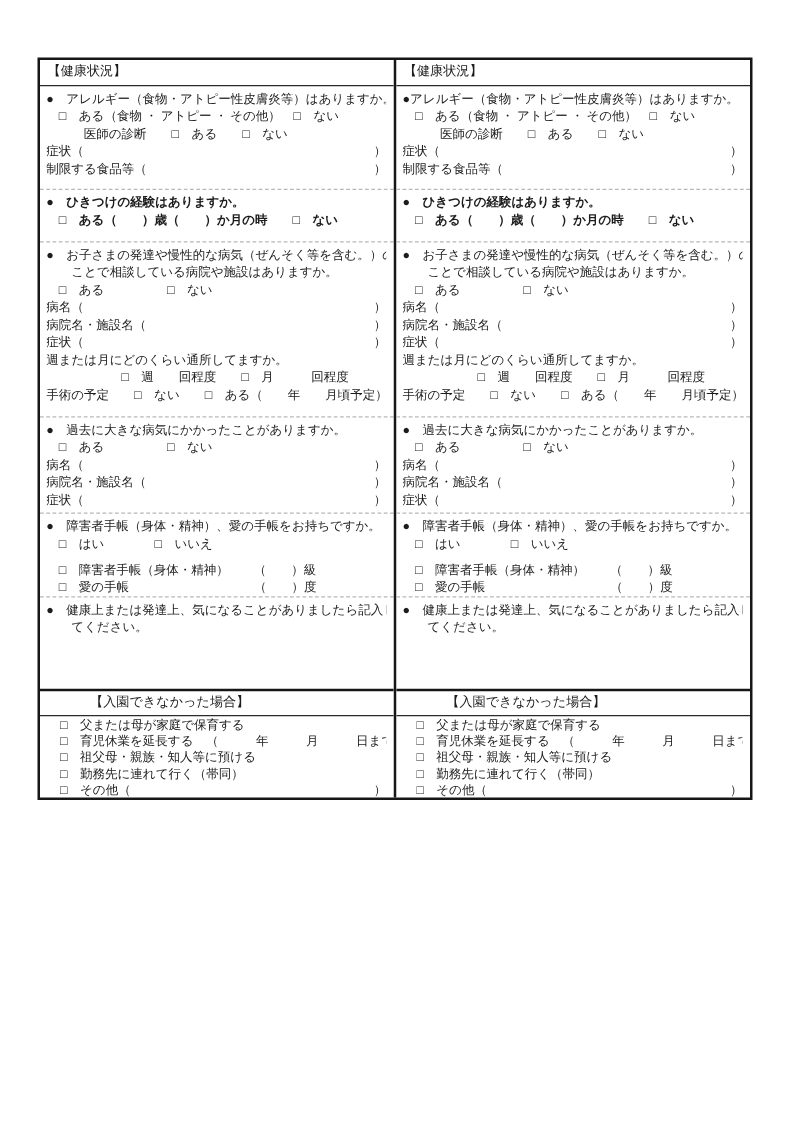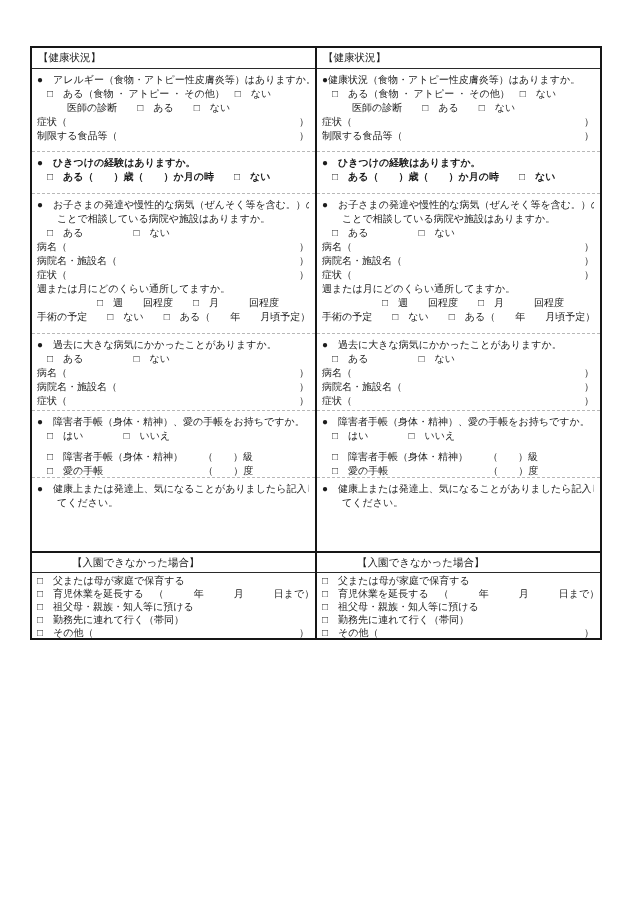--- a/index.html
+++ b/index.html
@@ -45,21 +45,21 @@
     border-bottom: 1px dashed #b8b8b8;
     overflow: hidden;
   }
   .sec:last-child { border-bottom: none; }
   .sec-0 { height: 83px; }
   .sec-1 { height: 42px; font-weight: bold; }
   .sec-2 { height: 140px; }
   .sec-3 { height: 77px; }
   .sec-4 { height: 67px; }
   .sec-5 { height: 73px; }
-  .items { height: 66px; flex: 0 0 66px; padding: 1px 6px 0 5px; overflow: hidden; }
+  .items { height: 66px; flex: 0 0 66px; padding: 1px 6px 0 16px; overflow: hidden; }
   .line {
     height: 14px;
     line-height: 14px;
     font-size: 10px;
     white-space: pre;
     overflow: hidden;
   }
   .items .line { height: 13px; line-height: 13px; }
   .line.fill { display: flex; justify-content: space-between; }
   .line.blank { height: 7px; }
@@ -119,21 +119,21 @@
         <div class="line"><span>□　祖父母・親族・知人等に預ける</span></div>
         <div class="line"><span>□　勤務先に連れて行く（帯同）</span></div>
         <div class="line fill"><span>□　その他（</span><span>）</span></div>
       </div>
   </div>
   <div class="vdiv"></div>
   <div class="col">
     <div class="hdr">【健康状況】</div>
     <div class="body">
         <div class="sec sec-0">
-          <div class="line"><span>●健康状況（食物・アトピー性皮膚炎等）はありますか。</span></div>
+          <div class="line"><span>●アレルギー（食物・アトピー性皮膚炎等）はありますか。</span></div>
           <div class="line"><span>　□　ある（食物 ・ アトピー ・ その他）　□　ない</span></div>
           <div class="line"><span>　　　医師の診断　　□　ある　　□　ない</span></div>
           <div class="line fill"><span>症状（</span><span>）</span></div>
           <div class="line fill"><span>制限する食品等（</span><span>）</span></div>
         </div>
         <div class="sec sec-1">
           <div class="line"><span>●　ひきつけの経験はありますか。</span></div>
           <div class="line"><span>　□　ある（　　）歳（　　）か月の時　　□　ない</span></div>
         </div>
         <div class="sec sec-2">

